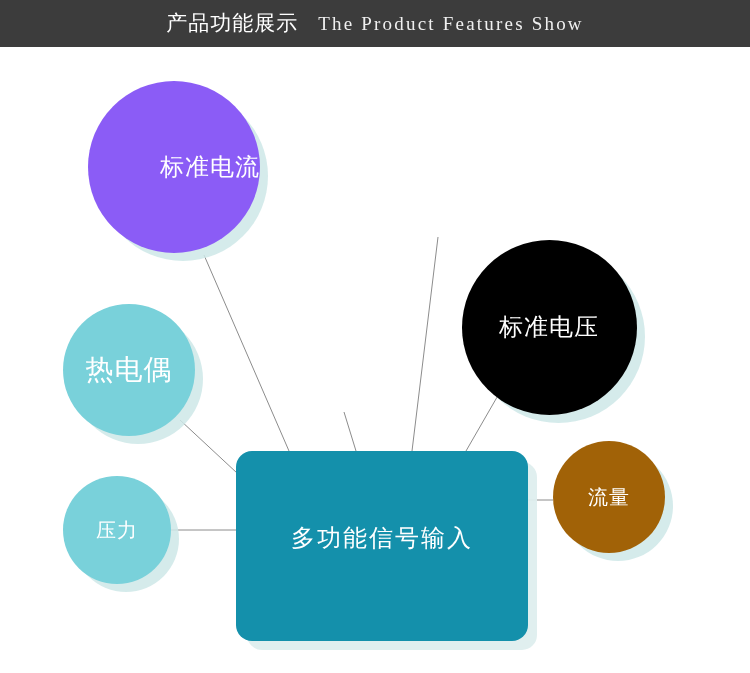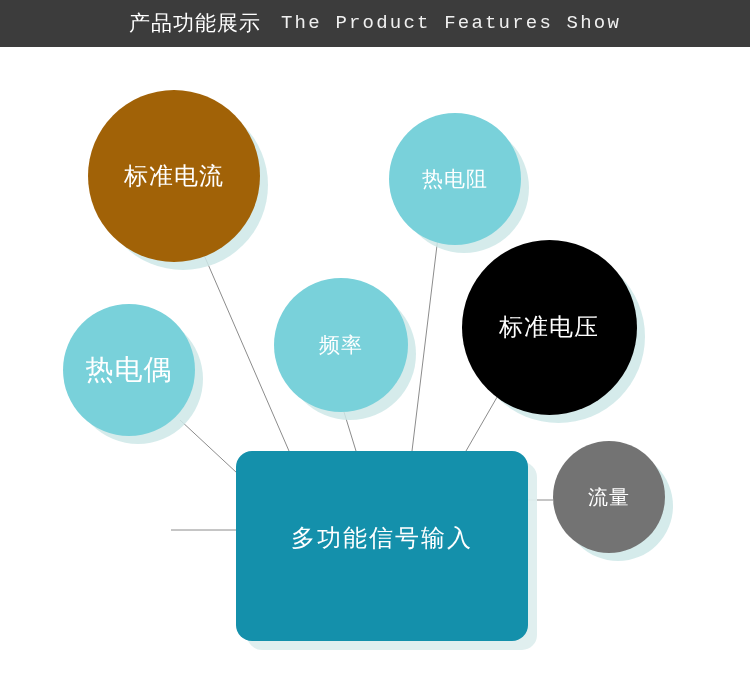--- a/index.html
+++ b/index.html
@@ -38,21 +38,21 @@
     line-height: 1;
     font-family: "DejaVu Sans", "Liberation Sans", sans-serif;
   }
   #header-title-en {
     color: #f0f0f0;
     font-size: 19px;
     font-weight: normal;
     letter-spacing: 2.2px;
     margin-left: 20px;
     line-height: 1;
-    font-family: Liberation Mono, monospace;
+    font-family: Liberation Serif, serif;
   }
 
   
   #diagram {
     position: absolute;
     left: 0;
     top: 47px;
     width: 750px;
     height: 626px;
     background: #ffffff;
@@ -116,32 +116,29 @@
         <line x1="344" y1="365" x2="356" y2="404" stroke="#8c8c8c" stroke-width="1"></line>
         <line x1="500" y1="345" x2="466" y2="404" stroke="#8c8c8c" stroke-width="1"></line>
         <line x1="171" y1="483" x2="236" y2="483" stroke="#8c8c8c" stroke-width="1"></line>
         <line x1="553" y1="453" x2="528" y2="453" stroke="#8c8c8c" stroke-width="1"></line>
       </svg>
 
     <div class="node node-center" style="left: 236px; top: 404px; width: 292px; height: 190px; background: rgb(20, 144, 171);">
       <span class="center-label" style="font-size: 24px; font-family: Liberation Serif, serif;">多功能信号输入</span>
     </div>
 
-  <div class="node node-circle" style="left: 88px; top: 43px; width: 172px; height: 172px; background: #a16207;">
+  <div class="node node-circle" style="left: 88px; top: 34px; width: 172px; height: 172px; background: #8b5cf6; justify-content: flex-end;">
         <span style="font-size: 24px;">标准电流</span>
-      </div>
-      <div class="node node-circle" style="left: 389px; top: 66px; width: 132px; height: 132px; background: rgb(121, 209, 218);">
-        <span style="font-size: 21px;">热电阻</span>
       </div>
       <div class="node node-circle" style="left: 63px; top: 257px; width: 132px; height: 132px; background: rgb(121, 209, 218);">
         <span style="font-size: 28px;">热电偶</span>
       </div>
-      <div class="node node-circle" style="left: 274px; top: 231px; width: 134px; height: 134px; background: rgb(121, 209, 218);">
-        <span style="font-size: 21px;">频率</span>
-      </div>
       <div class="node node-circle" style="left: 461.5px; top: 192.5px; width: 175px; height: 175px; background: #000000;">
         <span style="font-size: 24px;">标准电压</span>
       </div>
-      <div class="node node-circle" style="left: 553px; top: 394px; width: 112px; height: 112px; background: #737373;">
+      <div class="node node-circle" style="left: 63px; top: 429px; width: 108px; height: 108px; background: rgb(121, 209, 218);">
+        <span style="font-size: 20px;">压力</span>
+      </div>
+      <div class="node node-circle" style="left: 553px; top: 394px; width: 112px; height: 112px; background: #a16207;">
         <span style="font-size: 20px;">流量</span>
       </div>
     </div>
 </div>
 
 </body></html>

